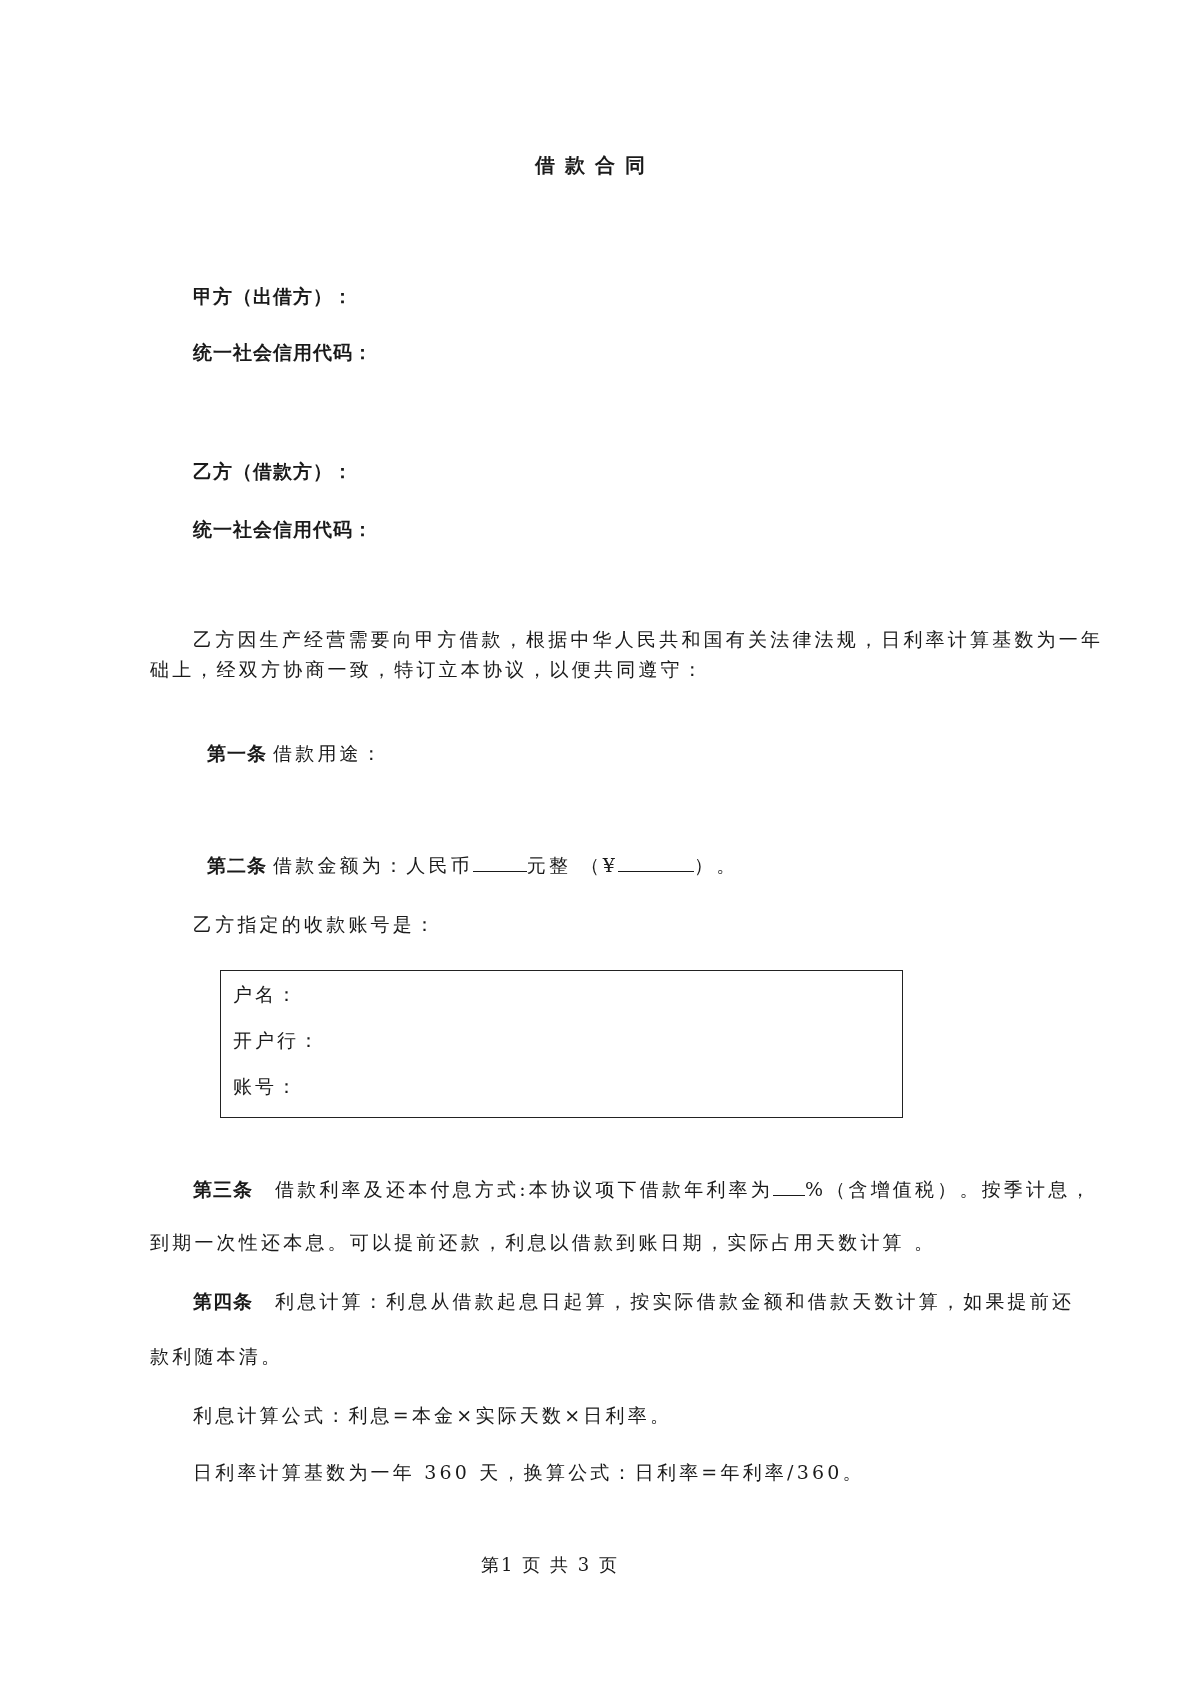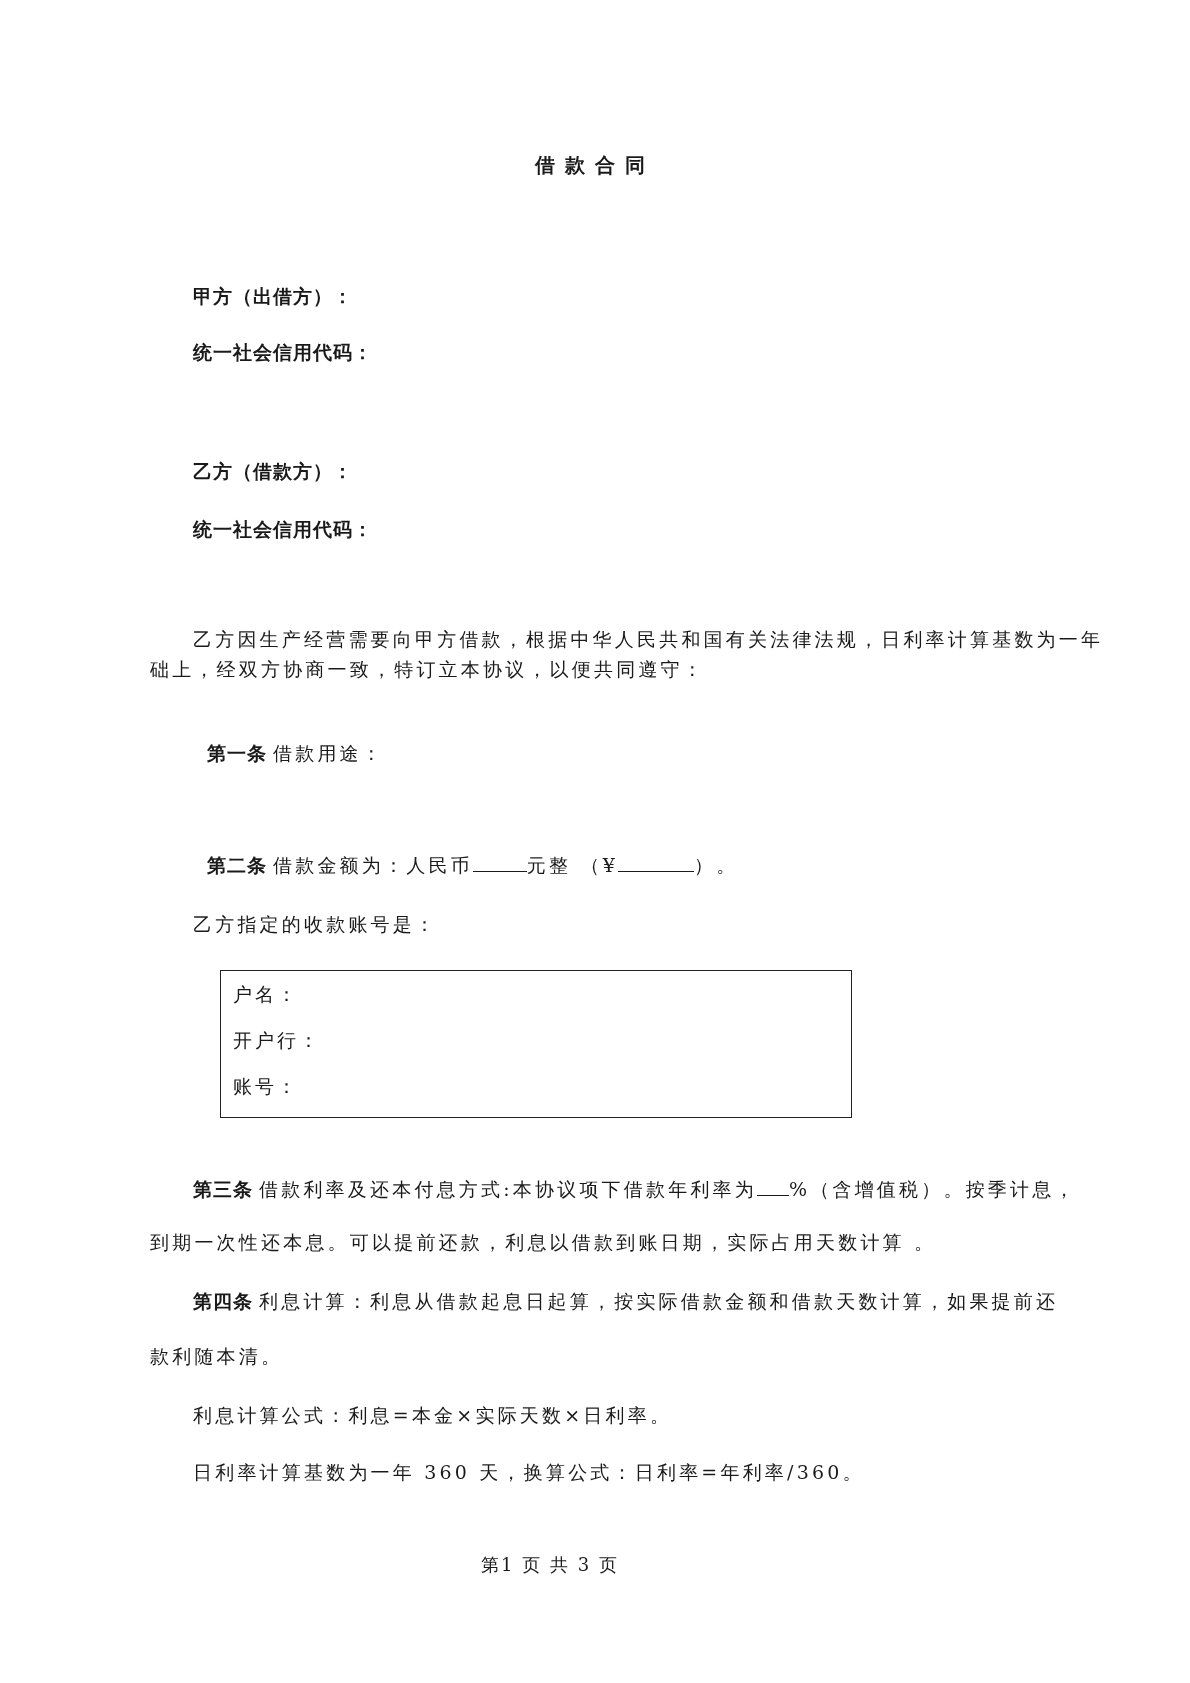--- a/index.html
+++ b/index.html
@@ -5,24 +5,24 @@
     html, body { margin: 0; padding: 0; background: #ffffff; }
     body {
       width: 1190px; height: 1683px; position: relative; overflow: hidden;
       font-family: "DejaVu Serif", "Liberation Serif", serif;
       color: #1a1a1a;
     }
     .line { position: absolute; white-space: nowrap; font-size: 19px; line-height: 24px; letter-spacing: 3.2px; }
     .title { left: 0; width: 1190px; text-align: center; top: 153px; font-size: 20px; font-weight: bold; letter-spacing: 10px; }
     .heading { font-weight: bold; letter-spacing: 1px; font-family: "DejaVu Sans", "Liberation Sans", sans-serif; text-align: right; }
     .art-label { font-weight: bold; letter-spacing: 1px; margin-right: 6px; font-family: "DejaVu Sans", "Liberation Sans", sans-serif; }
-    .art-label.wide { margin-right: 6px; }
+    .art-label.wide { margin-right: 22px; }
     .blank { display: inline-block; border-bottom: 1.5px solid #1a1a1a; height: 18px; vertical-align: baseline; }
     .account-box {
-      position: absolute; left: 220px; top: 970px; width: 632px; height: 148px;
+      position: absolute; left: 220px; top: 970px; width: 683px; height: 148px;
       border: 1.5px solid #222; box-sizing: border-box;
     }
     .box-line { position: absolute; left: 12px; font-size: 19px; line-height: 24px; letter-spacing: 3px; white-space: nowrap; }
     .footer { position: absolute; left: 0; width: 1100px; text-align: center; top: 1553px; font-size: 18px; letter-spacing: 2px; }
   </style>
 </head>
 <body>
 
 <div>
 

